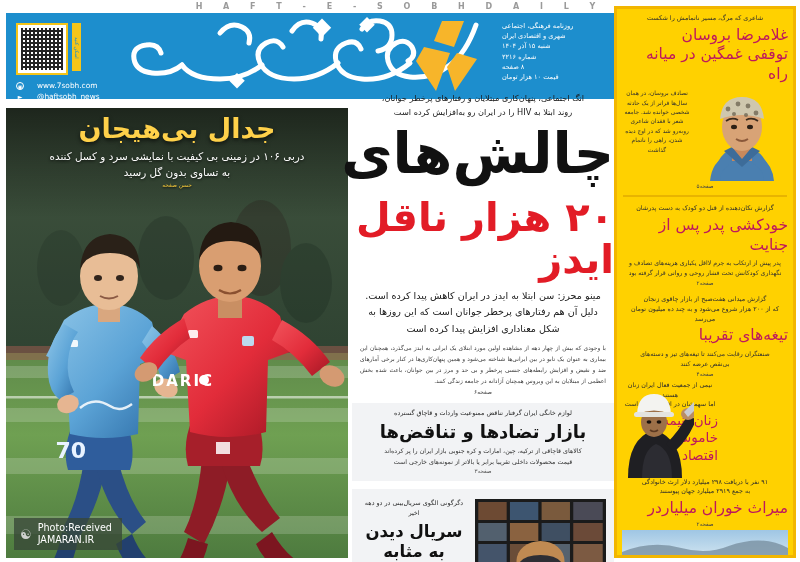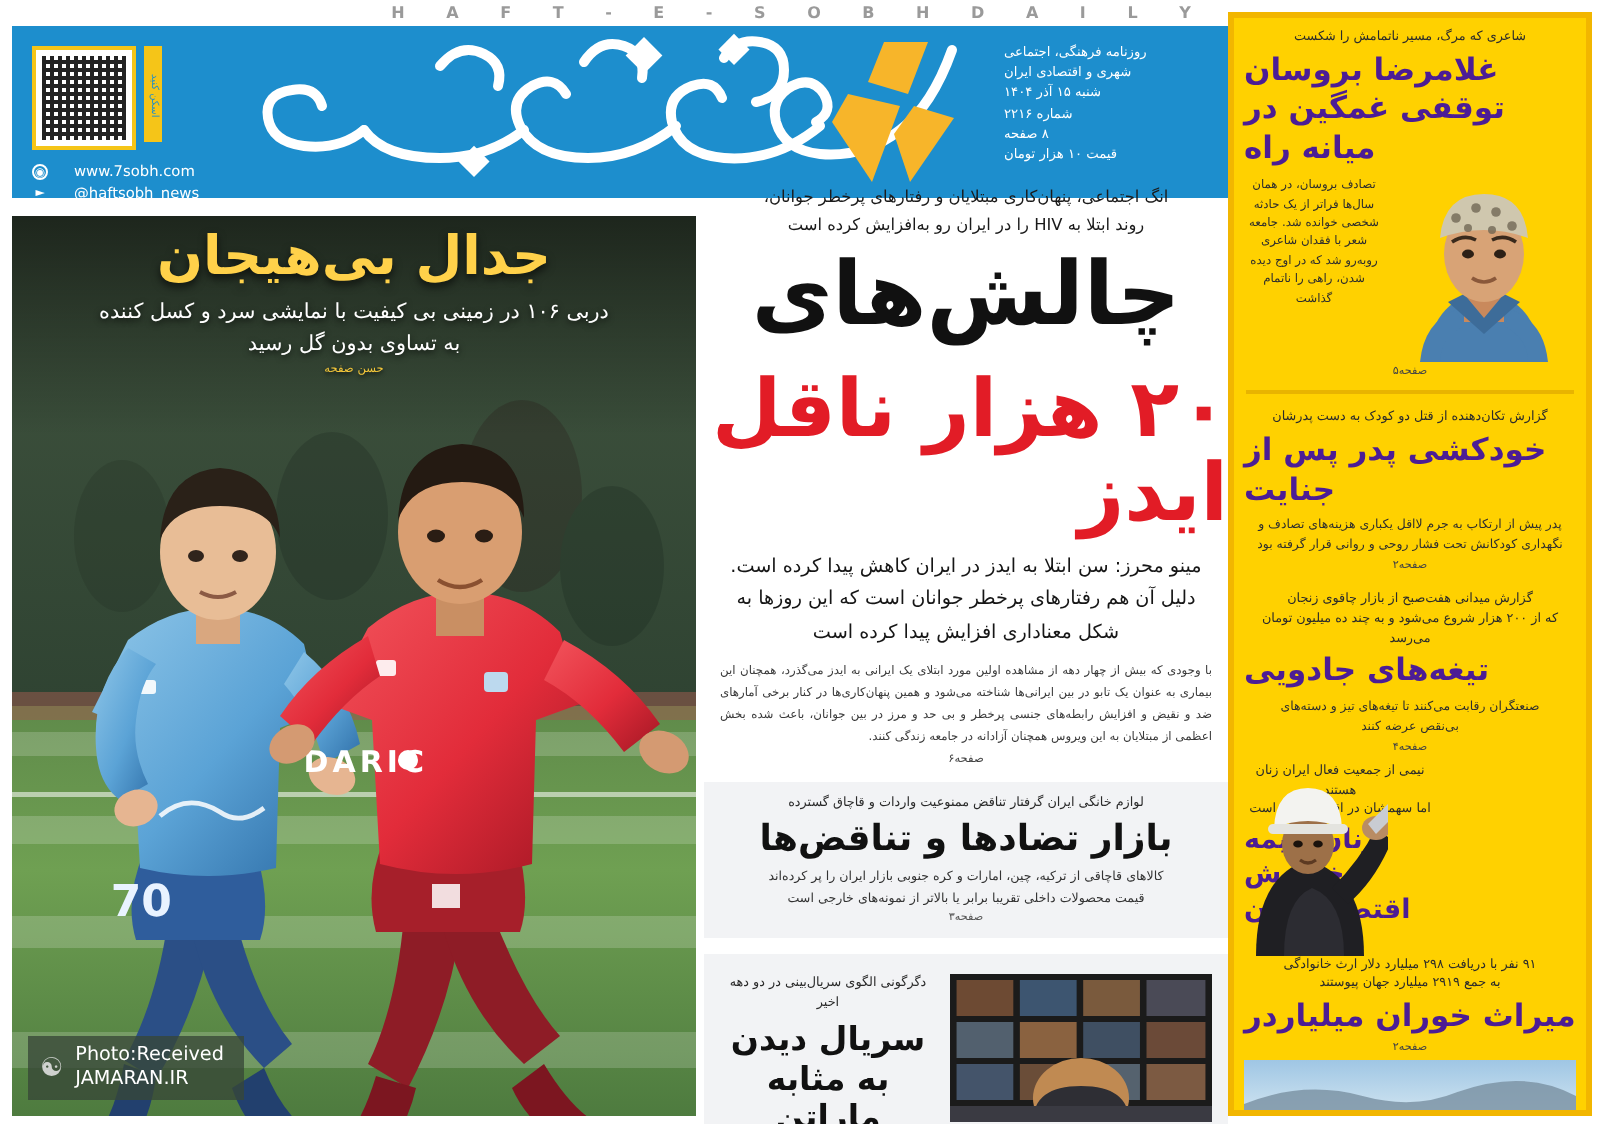--- a/index.html
+++ b/index.html
@@ -77,22 +77,22 @@
   .sidebar {
     position: absolute; top: 6px; right: 4px; width: 182px; height: 552px;
     background: #ffd100; border: 3px solid #f2b600; overflow: hidden;
   }
   .sb-block { padding: 5px 5px 4px; position: relative; }
   .sb-kicker {
     font-size: 6.4px; color: #2b2b2b; text-align: center;
     line-height: 1.5; margin-bottom: 2px;
   }
   .sb-head {
-    font-size: 15.5px; font-weight: 700; color: #4c1d95;
-    text-align: left; line-height: 1.28; letter-spacing: -0.2px;
+    font-size: 15.5px; font-weight: 400; color: #be185d;
+    text-align: right; line-height: 1.28; letter-spacing: -0.2px;
   }
   .sb-head.sm { font-size: 13.5px; }
   .sb-body {
     font-size: 6.2px; color: #2e2e2e; line-height: 1.62;
     text-align: center; margin-top: 3px;
   }
   .sb-page { font-size: 5.6px; color: #444; text-align: center; margin-top: 2px; }
   .sb-flowrow { display: flex; gap: 4px; align-items: flex-start; }
   .sb-flowtext { flex: 1; font-size: 5.9px; line-height: 1.6; color: #2d2d2d; text-align: center; }
 
@@ -134,21 +134,21 @@
   .photo-credit .pc-text { font-size: 9.6px; line-height: 1.25; }
   .pc-logo { font-size: 13px; color: #e8e8e8; opacity: .85; }
 
   
   .mid { position: absolute; top: 91px; left: 352px; width: 262px; height: 454px; }
   .lead-kicker {
     font-size: 8.2px; color: #1a1a1a; line-height: 1.75; text-align: center;
     padding: 0 2px;
   }
   .lead-h1 {
-    font-size: 44px; font-weight: 700; color: #111; text-align: center;
+    font-size: 56px; font-weight: 700; color: #111; text-align: center;
     line-height: 1.0; margin-top: 6px; letter-spacing: -1px;
   }
   .lead-h2 {
     font-size: 40px; font-weight: 700; color: #e21c26; text-align: right;
     line-height: 1.05; margin-top: 14px; letter-spacing: -1px;
   }
   .lead-deck {
     font-size: 9.6px; color: #161616; text-align: center; line-height: 1.72;
     margin-top: 8px; padding: 0 4px;
   }
@@ -481,21 +481,21 @@
     <div class="sb-block">
       <div class="sb-kicker">گزارش تکان‌دهنده از قتل دو کودک به دست پدرشان</div>
       <div class="sb-head">خودکشی پدر پس از جنایت</div>
       <div class="sb-body">پدر پیش از ارتکاب به جرم لااقل یکباری هزینه‌های تصادف و نگهداری کودکانش تحت فشار روحی و روانی قرار گرفته بود</div>
       <div class="sb-page">صفحه۲</div>
     </div>
 
     <div class="sb-block">
       <div class="sb-kicker" style="white-space:pre-line">گزارش میدانی هفت‌صبح از بازار چاقوی زنجان
 که از ۲۰۰ هزار شروع می‌شود و به چند ده میلیون تومان می‌رسد</div>
-      <div class="sb-head">تیغه‌های جادویی</div>
+      <div class="sb-head">تیغه‌های تقریبا</div>
       <div class="sb-body" style="white-space:pre-line">صنعتگران رقابت می‌کنند تا تیغه‌های تیز و دسته‌های
 بی‌نقص عرضه کنند</div>
       <div class="sb-page">صفحه۴</div>
     </div>
 
     <div class="sb-block" style="padding-top:0">
       <div style="position:relative;min-height:78px;">
         <div style="position:absolute;left:0;bottom:-6px;width:72px;height:96px;">
           <svg width="72" height="96" viewBox="0 0 72 96" aria-hidden="true">
 

